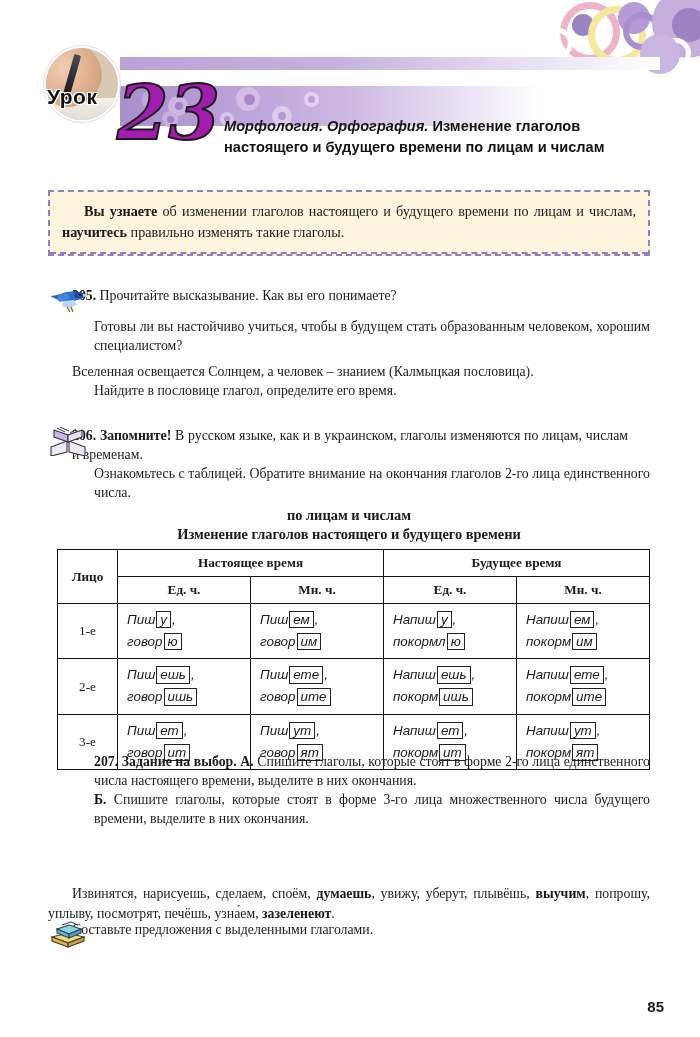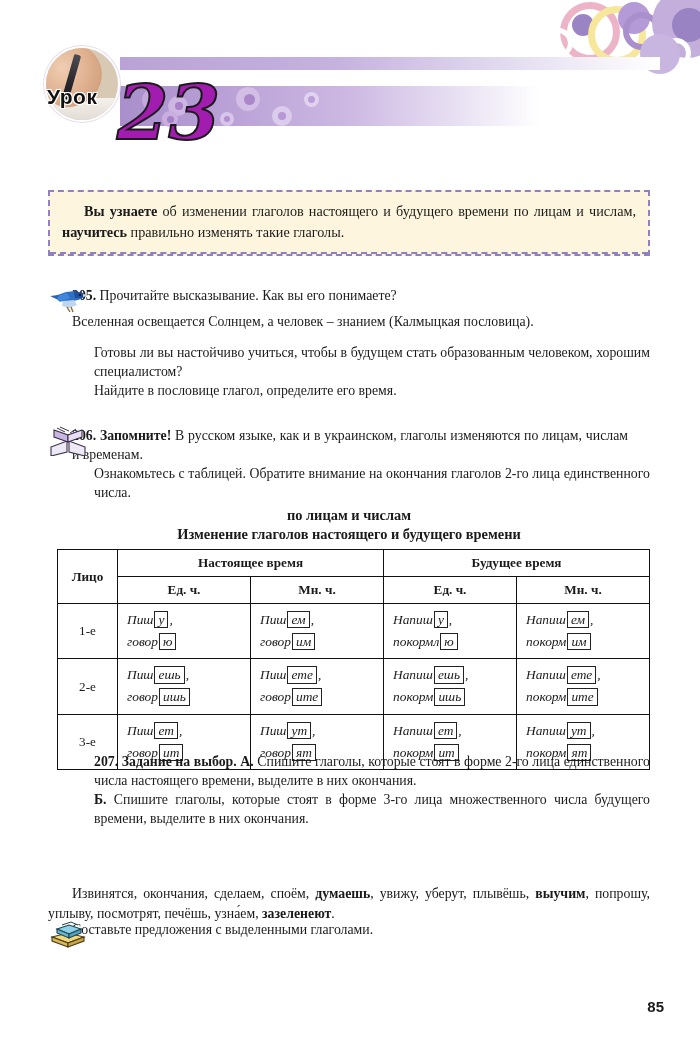--- a/index.html
+++ b/index.html
@@ -190,21 +190,21 @@
     text-align: center;
     height: 26px;
     font-family: "Liberation Serif", serif;
   }
   table.conj td.person {
     text-align: center;
     font-size: 13.2px;
     vertical-align: middle;
   }
   table.conj td.form {
-    font-family: Liberation Serif, serif;
+    font-family: Liberation Sans, sans-serif;
     font-style: italic;
     font-size: 13.4px;
     padding: 5px 0 6px 9px;
     line-height: 1.62;
     vertical-align: middle;
   }
   .end {
     display: inline-block;
     border: 1px solid #222;
     padding: 0 3px;
@@ -271,20 +271,23 @@
 
     <div class="photo-circle">
       <div class="paper"></div>
       <div class="skin"></div>
       <div class="pen"></div>
     </div>
     <div class="lesson-number">23</div>
     <div class="lesson-word">Урок</div>
   </div>
 
+  <div class="title-block">
+    <span class="ital">Морфология. Орфография.</span><span> Изменение глаголов настоящего и будущего времени по лицам и числам</span>
+  </div>
 </div>
 
 <div class="infobox">
   <div class="row1">
     <span class="indent"></span><b>Вы узнаете</b><span> об изменении глаголов настоящего и будущего времени по лицам и числам, </span><b>научитесь</b><span> правильно изменять такие глаголы.</span>
   </div>
 </div>
 
 <div class="ex" style="top:286px;">
   <div class="icon-slot" style="top:0;">
@@ -295,22 +298,22 @@
       <circle cx="30" cy="7" r="1.1" fill="#111"></circle>
       <path d="M13 13 L24 12 L27 17 L19 20 L12 18 Z" fill="#bfd4ee"></path>
       <path d="M4 9 L17 5 L20 10 L10 14 Z" fill="#3f86dc"></path>
       <path d="M17 19 L20 24 M21 19 L23 24" stroke="#8a6a33" stroke-width="1.4" fill="none"></path>
       <path d="M0 8 L9 7 L7 11 Z" fill="#2a62b4"></path>
     </svg>
   </div>
   <div class="ex-body ex-text-offset">
     <b class="ex-num">205.</b><span> Прочитайте высказывание. Как вы его понимаете?</span>
   </div>
+  <div class="ex-body" style="margin:12px 0 0 46px; width:556px;">Готовы ли вы настойчиво учиться, чтобы в будущем стать образованным человеком, хорошим специалистом?</div>
   <div class="ex-body ind" style="margin-top:7px;">Вселенная освещается Солнцем, а человек – знанием (Калмыцкая пословица).</div>
-  <div class="ex-body" style="margin:12px 0 0 46px; width:556px;">Готовы ли вы настойчиво учиться, чтобы в будущем стать образованным человеком, хорошим специалистом?</div>
   <div class="ex-body" style="margin:0 0 0 46px; width:556px;">Найдите в пословице глагол, определите его время.</div>
 </div>
 
 <div class="ex" style="top:426px;">
   <div class="icon-slot" style="top:0;">
     <svg width="40" height="30" viewBox="0 0 40 30" xmlns="http://www.w3.org/2000/svg">
       <path d="M3 21 L19 15 L19 26 L3 30 Z" fill="#efe9f7" stroke="#3a3148" stroke-width="1.1"></path>
       <path d="M37 21 L21 15 L21 26 L37 30 Z" fill="#efe9f7" stroke="#3a3148" stroke-width="1.1"></path>
       <path d="M6 4 L20 9 L20 16 L6 11 Z" fill="#c8b5e2" stroke="#3a3148" stroke-width="1.1"></path>
       <path d="M34 4 L20 9 L20 16 L34 11 Z" fill="#e8def3" stroke="#3a3148" stroke-width="1.1"></path>
@@ -377,21 +380,21 @@
 
 <div class="ex" style="top:752px;">
   <div class="ex-body" style="margin-left:46px; width:556px;">
     <b class="ex-num">207.</b><b> Задание на выбор.</b><b> А.</b><span> Спишите глаголы, которые стоят в форме 2-го лица единственного числа настоящего времени, выделите в них окончания.</span>
   </div>
   <div class="ex-body" style="margin-left:46px; width:556px;">
     <b>Б.</b><span> Спишите глаголы, которые стоят в форме 3-го лица множественного числа будущего времени, выделите в них окончания.</span>
   </div>
 </div>
 
-<div class="verblist" style="top:884px;"><span>Извинятся, окончания, сделаем, споём, </span><b>думаешь</b><span>, увижу, уберут, плывёшь, </span><b>выучим</b><span>, попрошу, уплыву, посмотрят, печёшь, узна́ем, </span><b>зазеленеют</b><span>.</span></div>
+<div class="verblist" style="top:884px;"><span>Извинятся, нарисуешь, сделаем, споём, </span><b>думаешь</b><span>, увижу, уберут, плывёшь, </span><b>выучим</b><span>, попрошу, уплыву, посмотрят, печёшь, узна́ем, </span><b>зазеленеют</b><span>.</span></div>
 
 <div class="ex" style="top:920px;">
   <div class="icon-slot" style="top:0;">
     <svg width="40" height="28" viewBox="0 0 40 28" xmlns="http://www.w3.org/2000/svg">
       <path d="M4 17 L20 13 L36 17 L20 23 Z" fill="#f3d87a" stroke="#4a3b22" stroke-width="1.1"></path>
       <path d="M4 17 L4 21 L20 27 L20 23 Z" fill="#d9b84e" stroke="#4a3b22" stroke-width="1.1"></path>
       <path d="M36 17 L36 21 L20 27 L20 23 Z" fill="#c9a63e" stroke="#4a3b22" stroke-width="1.1"></path>
       <path d="M9 9 L21 5 L33 9 L21 14 Z" fill="#8fd2e8" stroke="#22414d" stroke-width="1.1"></path>
       <path d="M9 9 L9 13 L21 18 L21 14 Z" fill="#62b6d4" stroke="#22414d" stroke-width="1.1"></path>
       <path d="M33 9 L33 13 L21 18 L21 14 Z" fill="#4ea3c4" stroke="#22414d" stroke-width="1.1"></path>

